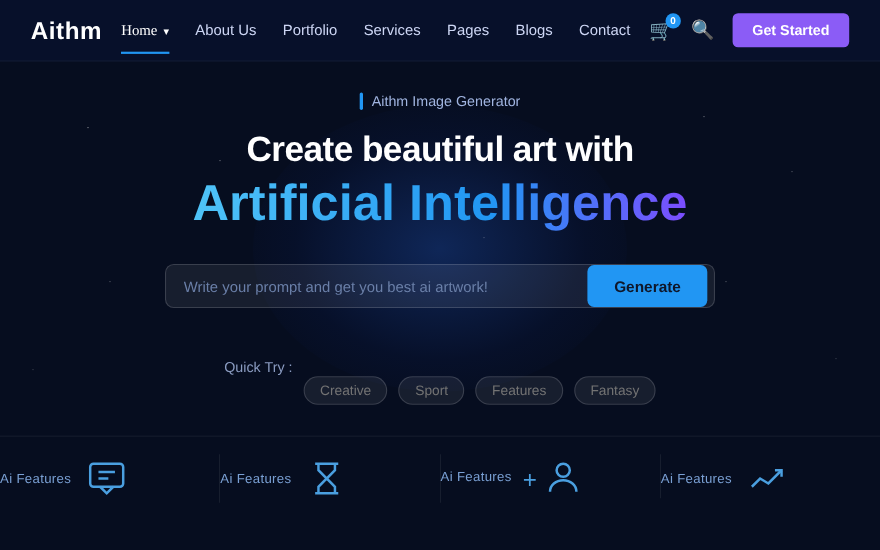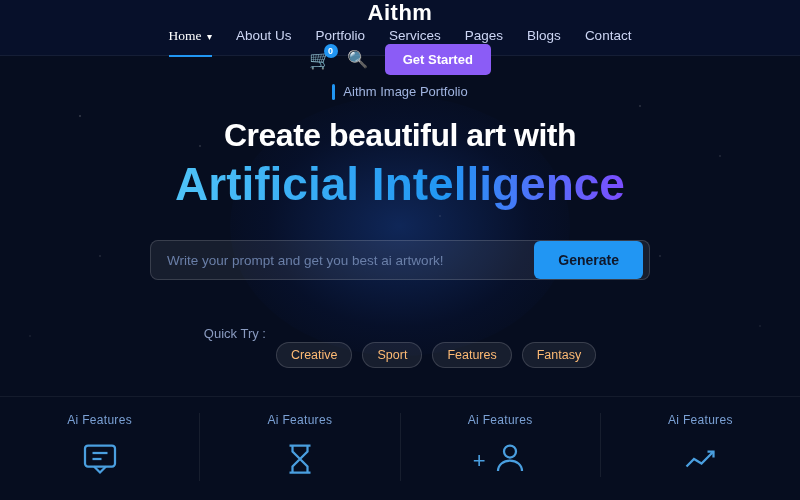--- a/index.html
+++ b/index.html
@@ -16,21 +16,20 @@
     .navbar {
       display: flex;
       align-items: center;
       justify-content: space-between;
       padding: 0 28px;
       height: 56px;
       background: #07102a;
       border-bottom: 1px solid rgba(255,255,255,0.06);
       position: relative;
       z-index: 10;
-      flex-direction: column;
     }
     .logo {
       font-size: 22px;
       font-weight: 700;
       color: #fff;
       letter-spacing: 0.5px;
     }
     .nav-links {
       display: flex;
       align-items: center;
@@ -217,38 +216,38 @@
     .quick-try-label {
       color: #8a9bc0;
       font-weight: 500;
     }
     .quick-tag {
       background: rgba(255,255,255,0.07);
       border: 1px solid rgba(255,255,255,0.15);
       border-radius: 20px;
       padding: 5px 14px;
       font-size: 12.5px;
-      color: #fdba74;
+      color: #737373;
       cursor: pointer;
       margin-top: 44px;
     }
 
     
     .features-strip {
       height: 104px;
       background: #060d1f;
       border-top: 1px solid rgba(255,255,255,0.06);
       display: flex;
       align-items: flex-start;
       padding-top: 16px;
     }
     .feature-col {
       flex: 1;
       display: flex;
-      flex-direction: column;
+      flex-direction: row;
       align-items: center;
       gap: 10px;
       border-right: 1px solid rgba(255,255,255,0.07);
     }
     .feature-col:last-child { border-right: none; }
     .feature-label {
       font-size: 12px;
       color: #7aa0d4;
       font-weight: 500;
       letter-spacing: 0.3px;
@@ -329,21 +328,21 @@
       <span class="cart-badge">0</span>
     </div>
     <div class="search-icon">🔍</div>
     <button class="get-started-btn">Get Started</button>
   </div>
 </nav>
 
 <section class="hero">
   <div class="hero-tag">
     <div class="bar"></div>
-    <span>Aithm Image Portfolio</span>
+    <span>Aithm Image Generator</span>
   </div>
 
   <div class="hero-title">Create beautiful art with</div>
   <div class="hero-title-gradient">Artificial Intelligence</div>
 
   <div class="search-bar">
     <input type="text" placeholder="Write your prompt and get you best ai artwork!" style="">
     <button class="generate-btn">Generate</button>
   </div>
 

